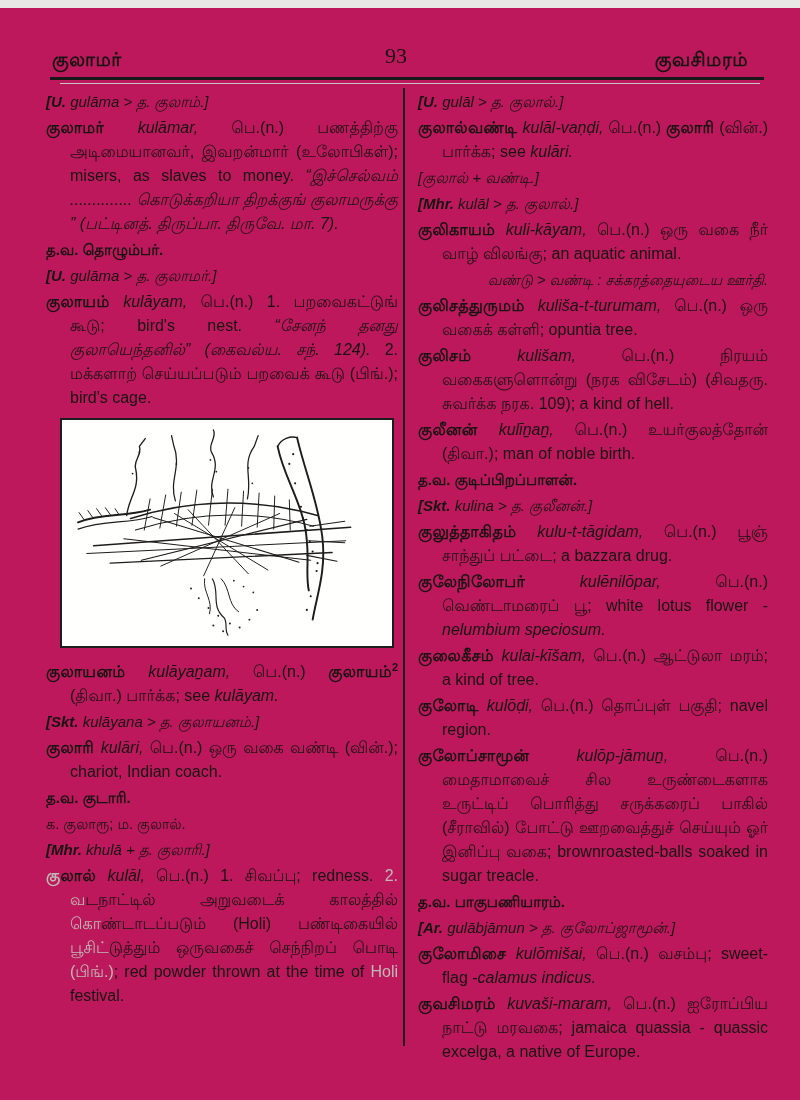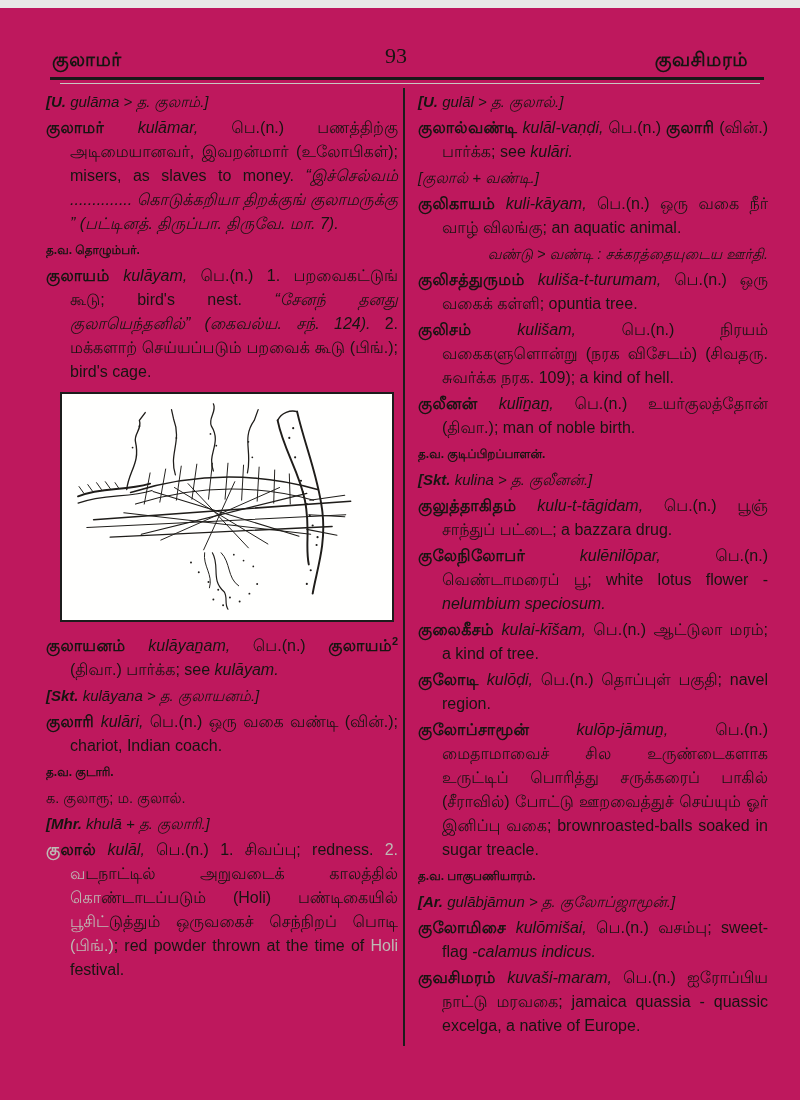--- a/index.html
+++ b/index.html
@@ -18,21 +18,21 @@
   .header-rule{position:absolute;left:50px;right:36px;top:69px;height:3px;background:#181818;}
   .header-rule-echo{position:absolute;left:60px;right:40px;top:75px;height:1px;background:#c9c7c2;}
   .col-divider{position:absolute;left:403px;top:80px;width:2px;height:958px;background:#1c1c1c;}
   
   .col{position:absolute;top:80px;}
   .col-left{left:46px;width:352px;}
   .col-right{left:418px;width:350px;}
   p.para{margin:2px 0;}
   .p-entry{text-align:justify;padding-left:24px;text-indent:-24px;}
   .p-ind{margin-left:60px;font-size:15px;}
-  .p-tv{margin-left:60px;font-size:12px;}
+  .p-tv{margin-left:60px;font-size:15px;}
   .p-cog{margin-left:60px;font-size:14.5px;}
   .p-note{text-align:right;margin-left:30px;font-size:14.5px;}
   
   .seg-hw{font-weight:700;letter-spacing:.3px;}
   .seg-hwfaded{font-weight:700;letter-spacing:.3px;color:#bdbbb5;}
   .seg-rom{font-style:italic;}
   .seg-txt{}
   .seg-quote{font-style:italic;}
   .seg-etl{font-weight:700;font-style:italic;}
   .seg-ety{font-style:italic;}
@@ -53,20 +53,21 @@
   <span class="page-number">93</span>
   <span class="header-word hw-right">குவசிமரம்</span>
   <div class="header-rule"></div>
   <div class="header-rule-echo"></div>
   <div class="col-divider"></div>
 
   <div class="col col-left">
       <p class="para p-ind"><span class="seg-etl">[U.</span><span class="seg-ety"> gulāma &gt; த. குலாம்.]</span></p>
       <p class="para p-entry"><span class="seg-hw">குலாமர் </span><span class="seg-rom">kulāmar, </span><span class="seg-txt">பெ.(n.) பணத்திற்கு அடிமையானவர், இவறன்மார் (உலோபிகள்); misers, as slaves to money. </span><span class="seg-quote">“இச்செல்வம் .............. கொடுக்கறியா திறக்குங் குலாமருக்கு ” (பட்டினத். திருப்பா. திருவே. மா. 7).</span></p>
       <p class="para p-tv"><span class="seg-tv">த.வ. தொழும்பர்.</span></p>
+      <p class="para p-ind"><span class="seg-etl">[U.</span><span class="seg-ety"> gulāma &gt; த. குலாமர்.]</span></p>
       <p class="para p-entry"><span class="seg-hw">குலாயம் </span><span class="seg-rom">kulāyam, </span><span class="seg-txt">பெ.(n.) 1. பறவைகட்டுங் கூடு; bird's nest. </span><span class="seg-quote">“சேனந் தனது குலாயெந்தனில்” (கைவல்ய. சந். 124). </span><span class="seg-txt">2. மக்களாற் செய்யப்படும் பறவைக் கூடு (பிங்.); bird's cage.</span></p>
   <div class="nest-box">
     <svg viewBox="0 0 330 226" width="324" height="220" aria-hidden="true">
       <g fill="none" stroke="#1f1d1a" stroke-linecap="round">
         <path stroke-width="2" d="M12,102 C38,92 58,97 86,89"></path>
         <path stroke-width="1.2" d="M12,109 C40,99 62,104 88,96"></path>
         <path stroke-width="1" d="M18,99 l-5,-7 M27,97 l-5,-7 M36,95 l-5,-7 M45,94 l-5,-7 M54,94 l-4,-6"></path>
         <path stroke-width="1.4" d="M62,95 C64,76 76,68 71,46 C69,38 78,33 75,24 l6,-8"></path>
         <path stroke-width="1.3" d="M112,80 C105,58 119,46 110,22 l-2,-9"></path>
         <path stroke-width="1.3" d="M151,76 C144,58 160,48 149,30 C145,22 155,15 151,7"></path>
@@ -133,20 +134,21 @@
       <p class="para p-entry"><span class="seg-hw">குலாரி </span><span class="seg-rom">kulāri, </span><span class="seg-txt">பெ.(n.) ஒரு வகை வண்டி (வின்.); chariot, Indian coach.</span></p>
       <p class="para p-tv"><span class="seg-tv">த.வ. குடாரி.</span></p>
       <p class="para p-cog"><span class="seg-txt">க. குலாரூ; ம. குலால்.</span></p>
       <p class="para p-ind"><span class="seg-etl">[Mhr.</span><span class="seg-ety"> khulā + த. குலாரி.]</span></p>
       <p class="para p-entry"><span class="seg-hwfaded">கு</span><span class="seg-hw">லால் </span><span class="seg-rom">kulāl, </span><span class="seg-txt">பெ.(n.) 1. சிவப்பு; redness. </span><span class="seg-faded">2. வ</span><span class="seg-txt">டநாட்டில் அறுவடைக் காலத்தில் </span><span class="seg-faded">கொ</span><span class="seg-txt">ண்டாடப்படும் (Holi) பண்டிகையில் </span><span class="seg-faded">பூசிட்</span><span class="seg-txt">டுத்தும் ஒருவகைச் செந்நிறப் பொடி </span><span class="seg-faded">(பிங்.)</span><span class="seg-txt">; red powder thrown at the time of </span><span class="seg-faded">Holi</span><span class="seg-txt"> festival.</span></p>
     </div>
   <div class="col col-right">
       <p class="para p-ind"><span class="seg-etl">[U.</span><span class="seg-ety"> gulāl &gt; த. குலால்.]</span></p>
       <p class="para p-entry"><span class="seg-hw">குலால்வண்டி </span><span class="seg-rom">kulāl-vaṇḍi, </span><span class="seg-txt">பெ.(n.) </span><span class="seg-hw">குலாரி</span><span class="seg-txt"> (வின்.) பார்க்க; see </span><span class="seg-rom">kulāri.</span></p>
       <p class="para p-ind"><span class="seg-ety">[குலால் + வண்டி.]</span></p>
+      <p class="para p-ind"><span class="seg-etl">[Mhr.</span><span class="seg-ety"> kulāl &gt; த. குலால்.]</span></p>
       <p class="para p-entry"><span class="seg-hw">குலிகாயம் </span><span class="seg-rom">kuli-kāyam, </span><span class="seg-txt">பெ.(n.) ஒரு வகை நீர் வாழ் விலங்கு; an aquatic animal.</span></p>
       <p class="para p-note"><span class="seg-ety">வண்டு &gt; வண்டி : சக்கரத்தையுடைய ஊர்தி.</span></p>
       <p class="para p-entry"><span class="seg-hw">குலிசத்துருமம் </span><span class="seg-rom">kuliša-t-turumam, </span><span class="seg-txt">பெ.(n.) ஒரு வகைக் கள்ளி; opuntia tree.</span></p>
       <p class="para p-entry"><span class="seg-hw">குலிசம் </span><span class="seg-rom">kulišam, </span><span class="seg-txt">பெ.(n.) நிரயம் வகைகளுளொன்று (நரக விசேடம்) (சிவதரு. சுவர்க்க நரக. 109); a kind of hell.</span></p>
       <p class="para p-entry"><span class="seg-hw">குலீனன் </span><span class="seg-rom">kulīṉaṉ, </span><span class="seg-txt">பெ.(n.) உயர்குலத்தோன் (திவா.); man of noble birth.</span></p>
       <p class="para p-tv"><span class="seg-tv">த.வ. குடிப்பிறப்பாளன்.</span></p>
       <p class="para p-ind"><span class="seg-etl">[Skt.</span><span class="seg-ety"> kulina &gt; த. குலீனன்.]</span></p>
       <p class="para p-entry"><span class="seg-hw">குலுத்தாகிதம் </span><span class="seg-rom">kulu-t-tāgidam, </span><span class="seg-txt">பெ.(n.) பூஞ் சாந்துப் பட்டை; a bazzara drug.</span></p>
       <p class="para p-entry"><span class="seg-hw">குலேநிலோபர் </span><span class="seg-rom">kulēnilōpar, </span><span class="seg-txt">பெ.(n.) வெண்டாமரைப் பூ; white lotus flower - </span><span class="seg-rom">nelumbium speciosum.</span></p>
       <p class="para p-entry"><span class="seg-hw">குலைகீசம் </span><span class="seg-rom">kulai-kīšam, </span><span class="seg-txt">பெ.(n.) ஆட்டுலா மரம்; a kind of tree.</span></p>

